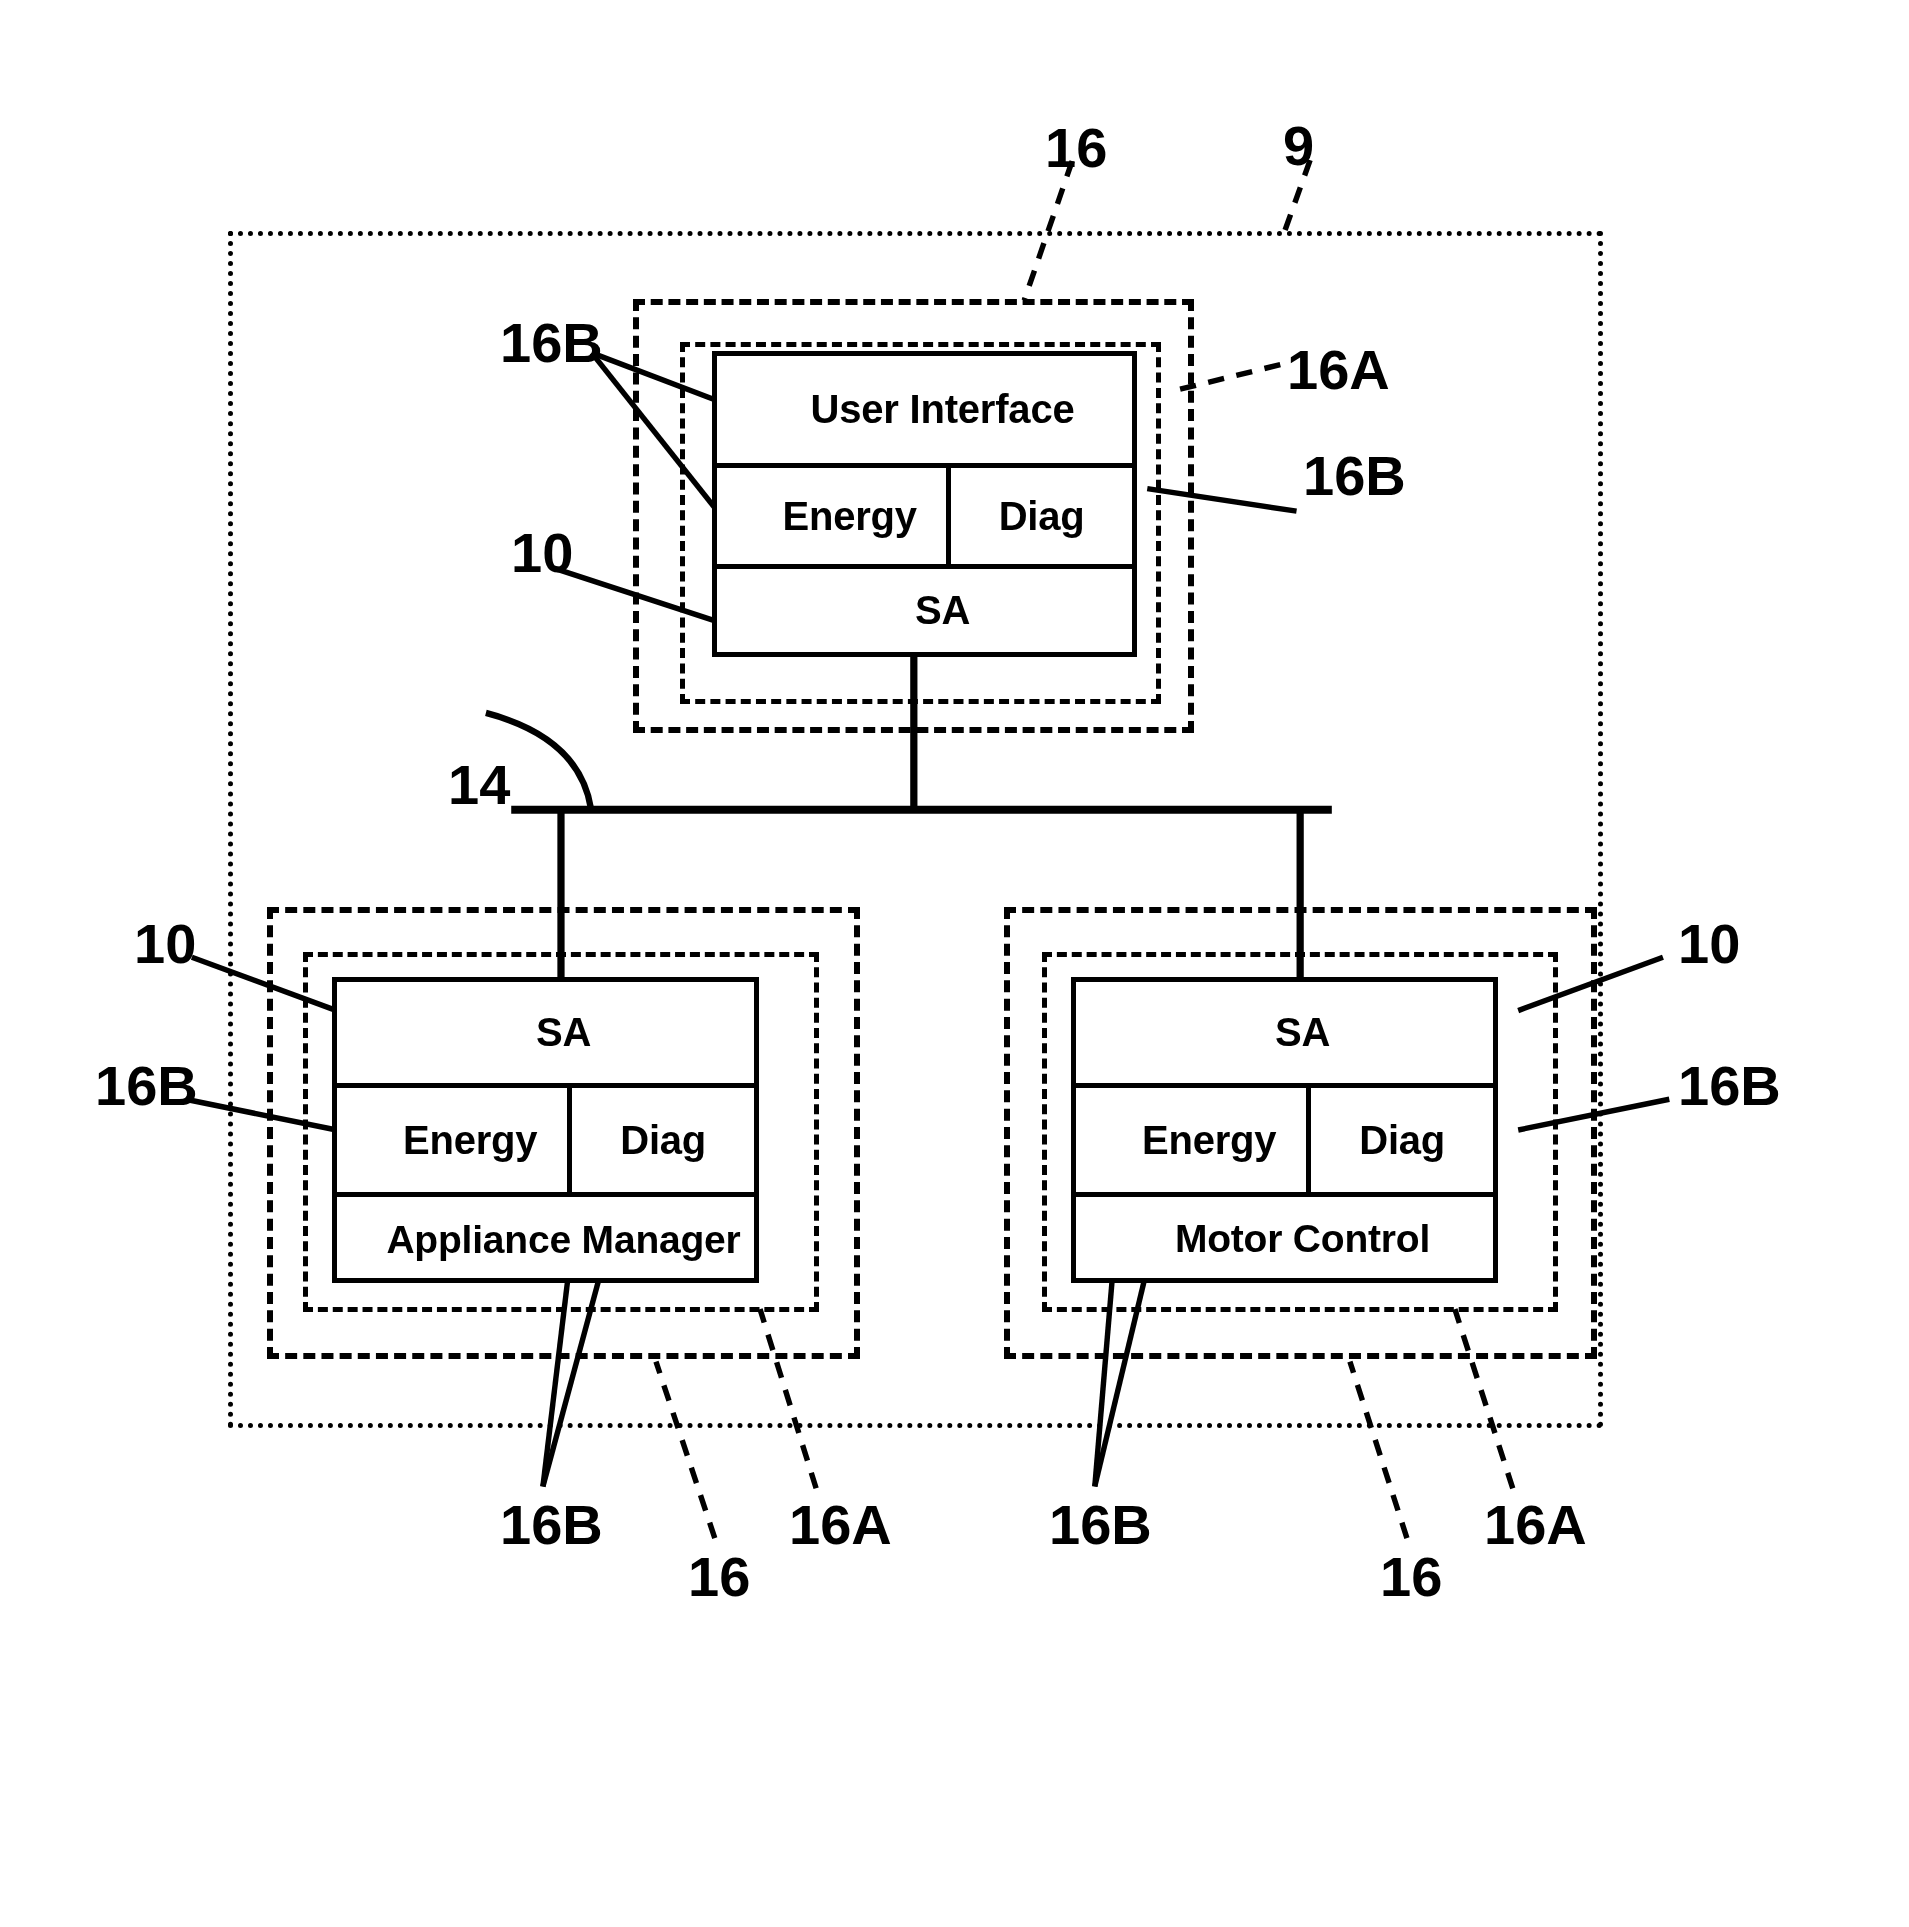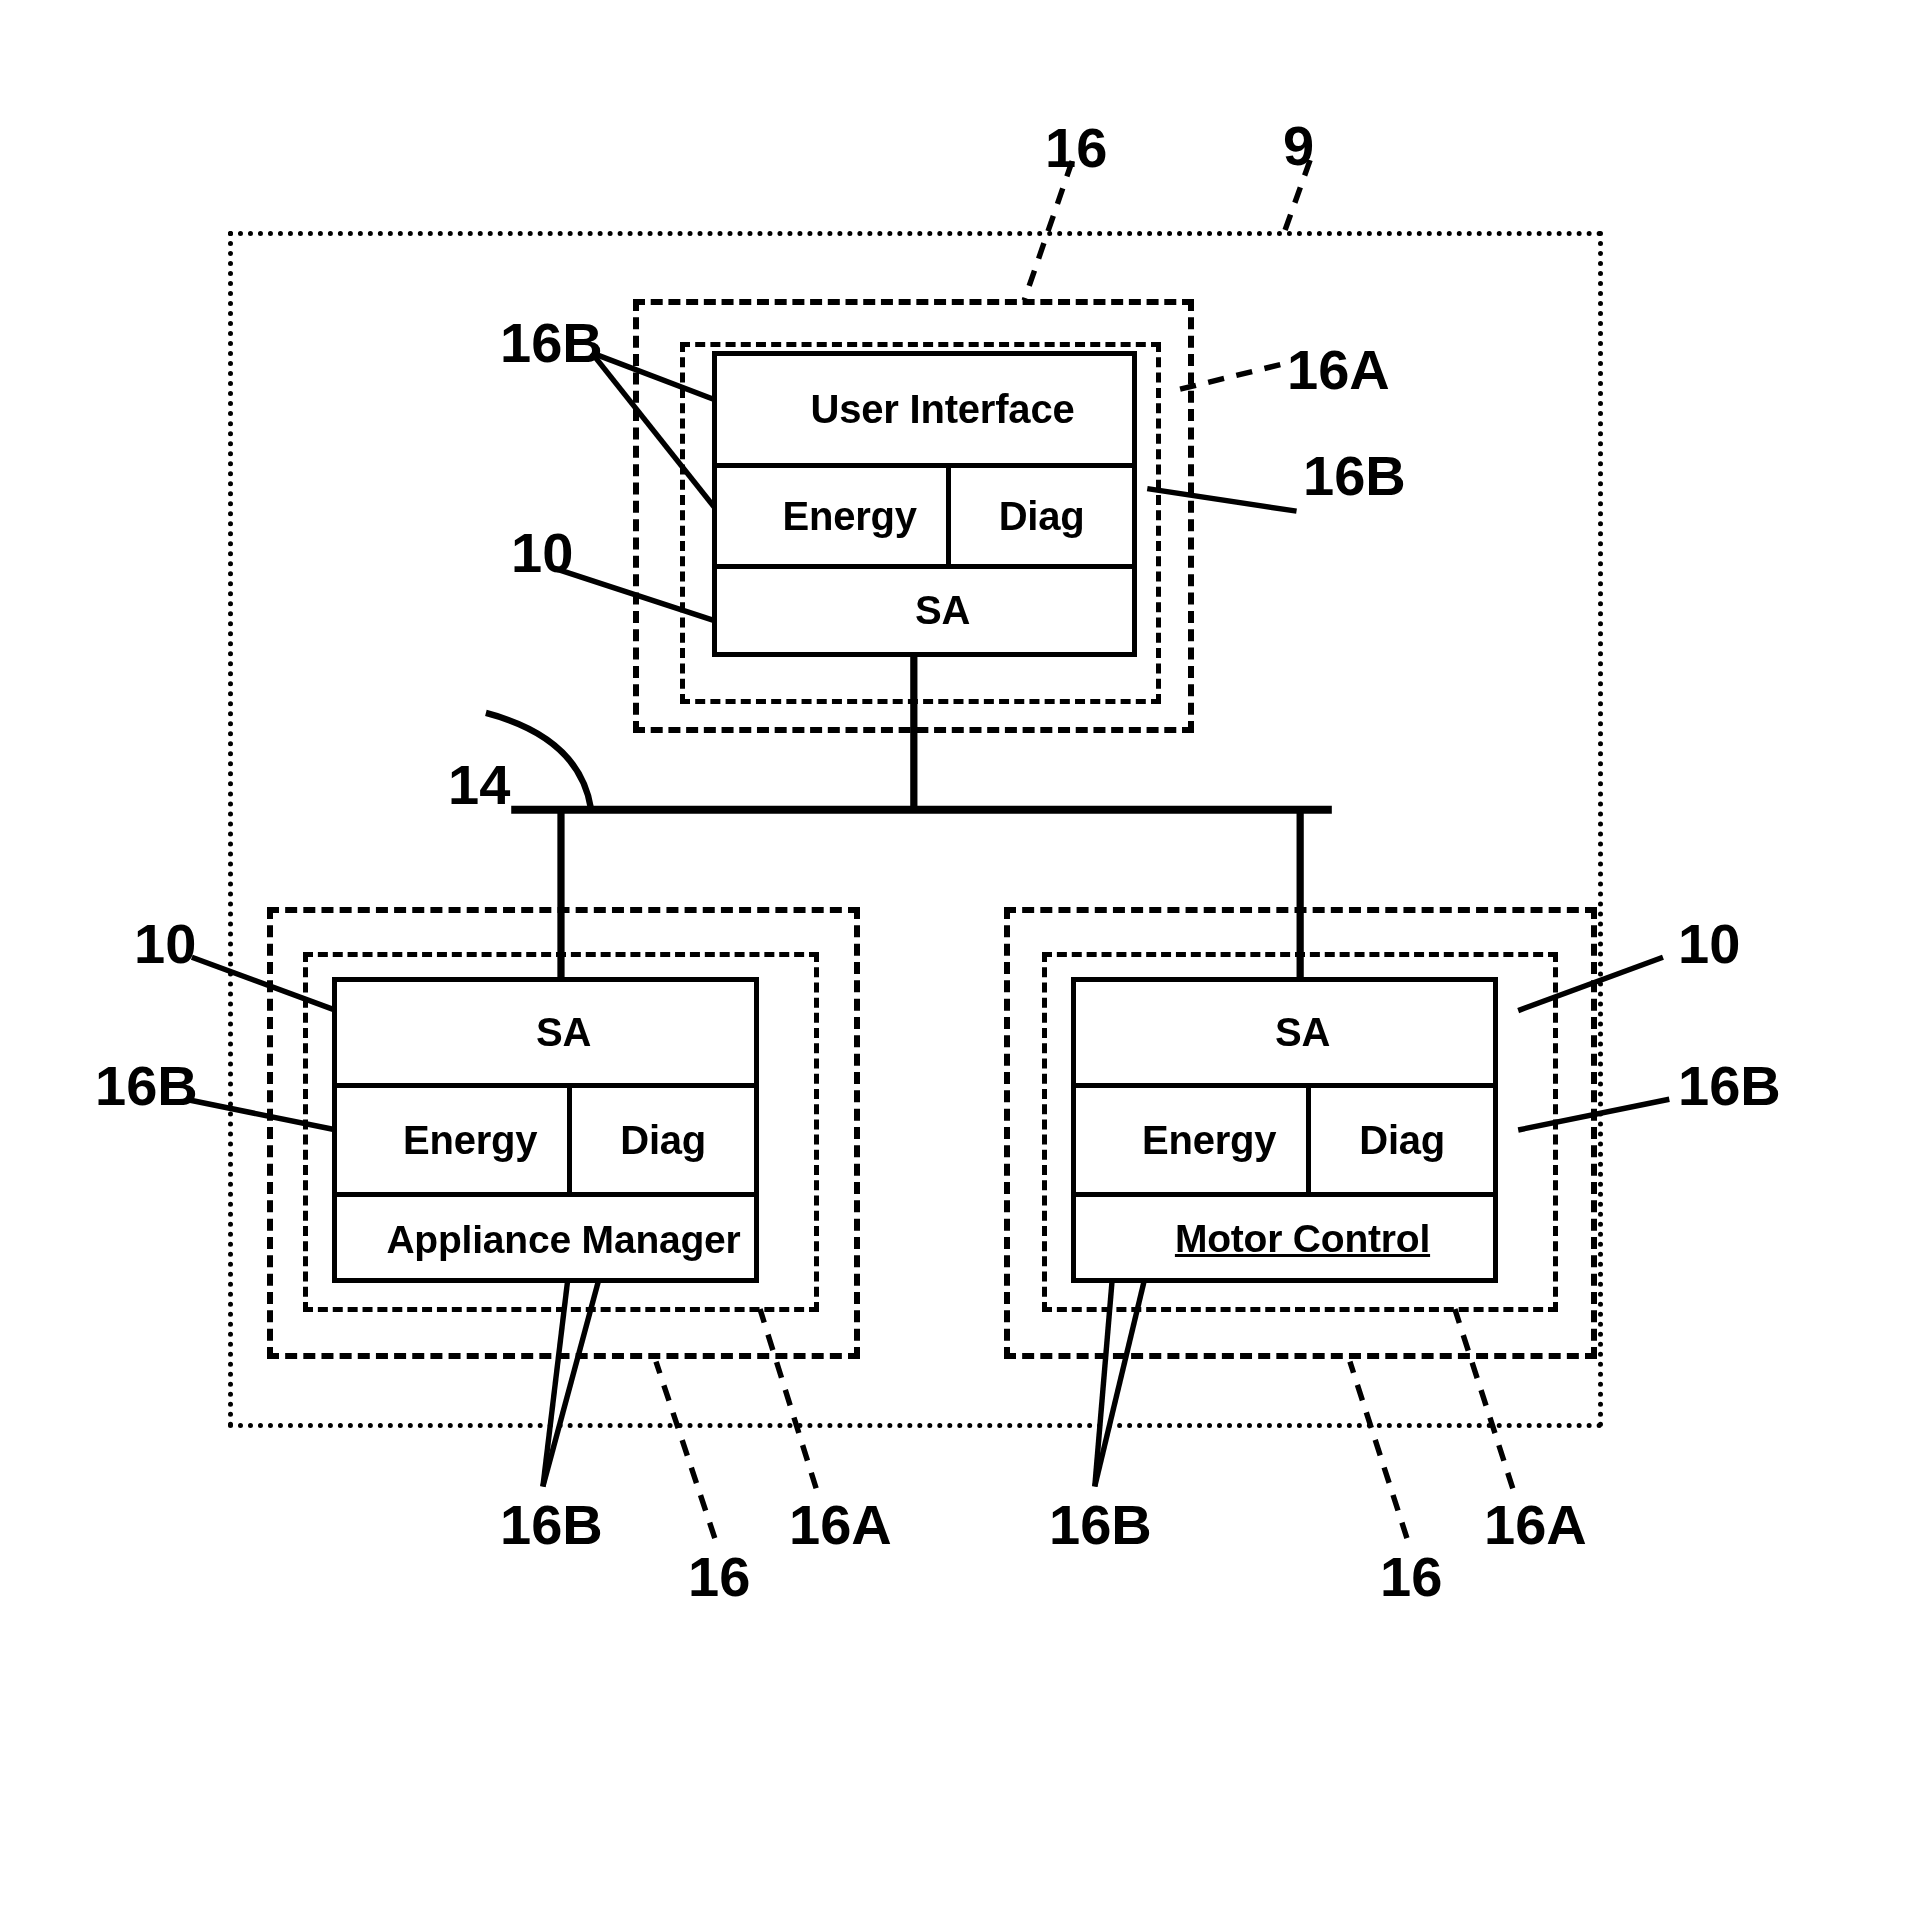--- a/index.html
+++ b/index.html
@@ -188,21 +188,21 @@
   <div class="encl encl-16a" style="left:1042px; top:952px; width:516px; height:360px;"></div>
 
   <div class="block" style="left:1071px; top:977px; width:427px; height:306px;">
     <div class="brow" style="height:101px;">
       <div class="cell" style="flex:1 1 100%; font-size:40px;">SA</div>
     </div>
     <div class="brow" style="height:109px;">
       <div class="cell" style="flex:0 0 51%; font-size:40px;">Energy</div>
       <div class="cell" style="flex:1 1 auto; font-size:40px;">Diag</div>
     </div>
-    <div class="brow" style="height:88px;text-decoration:underline;">
+    <div class="brow" style="height:88px;">
       <div class="cell" style="flex:1 1 100%; font-size:39px;">Motor Control</div>
     </div>
   </div>
 
   <div class="ref" style="left:1045px; top:120px;">16</div>
   <div class="ref" style="left:1283px; top:118px;">9</div>
 
   <div class="ref" style="left:500px; top:315px;">16B</div>
   <div class="ref" style="left:1287px; top:342px;">16A</div>
   <div class="ref" style="left:1303px; top:448px;">16B</div>

